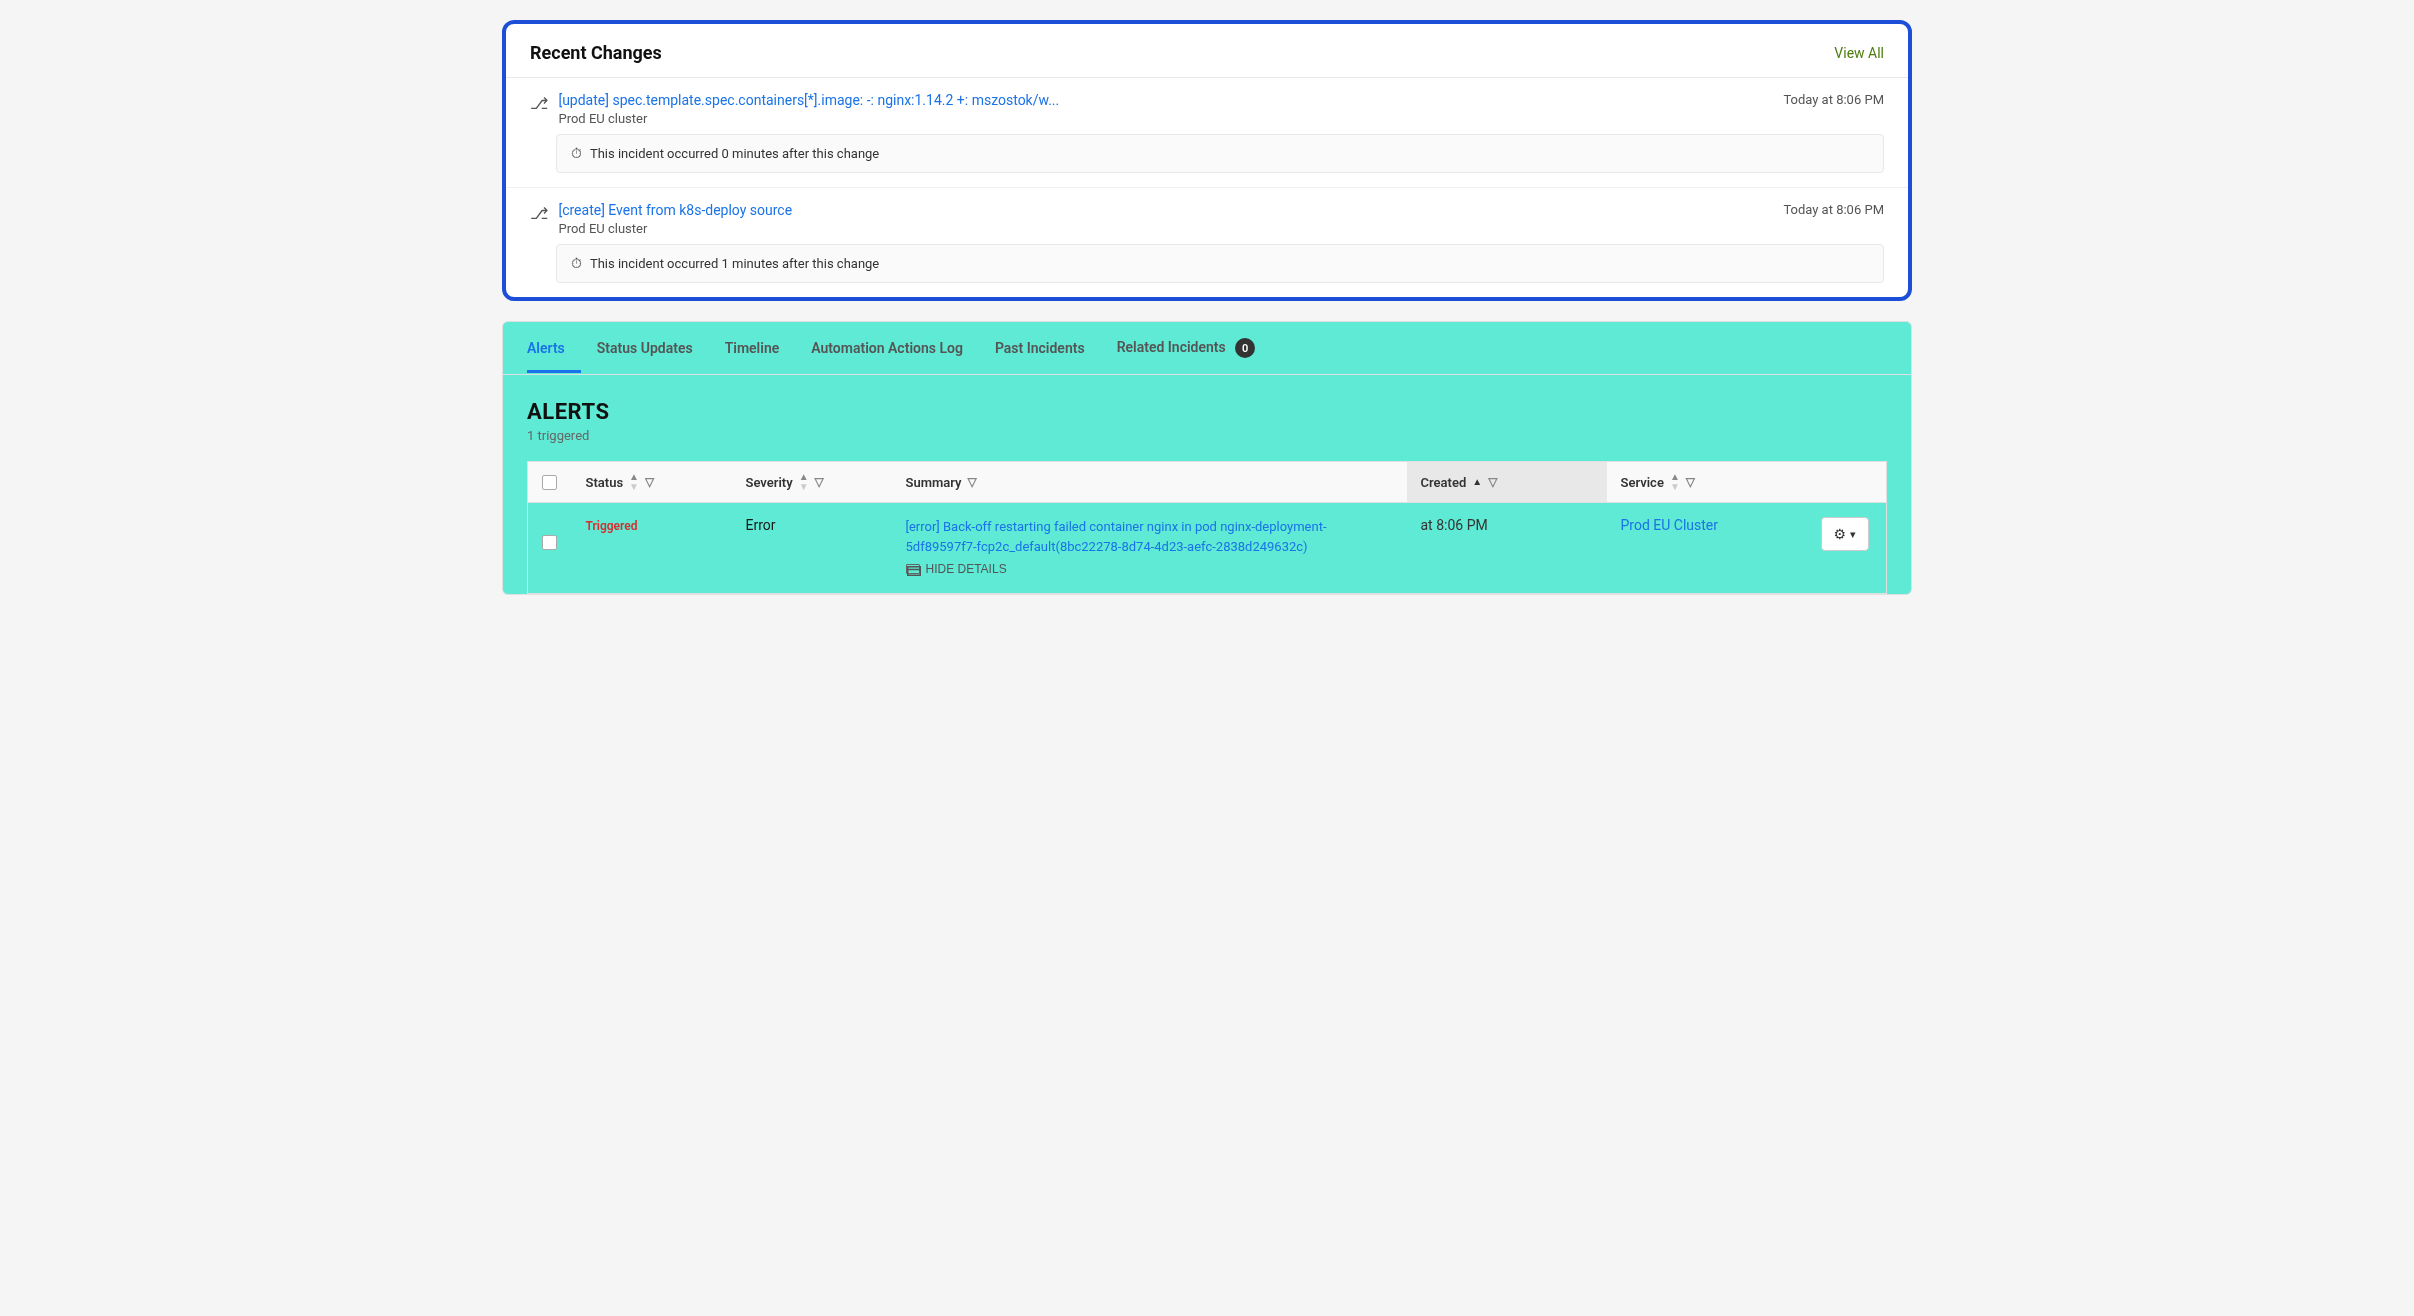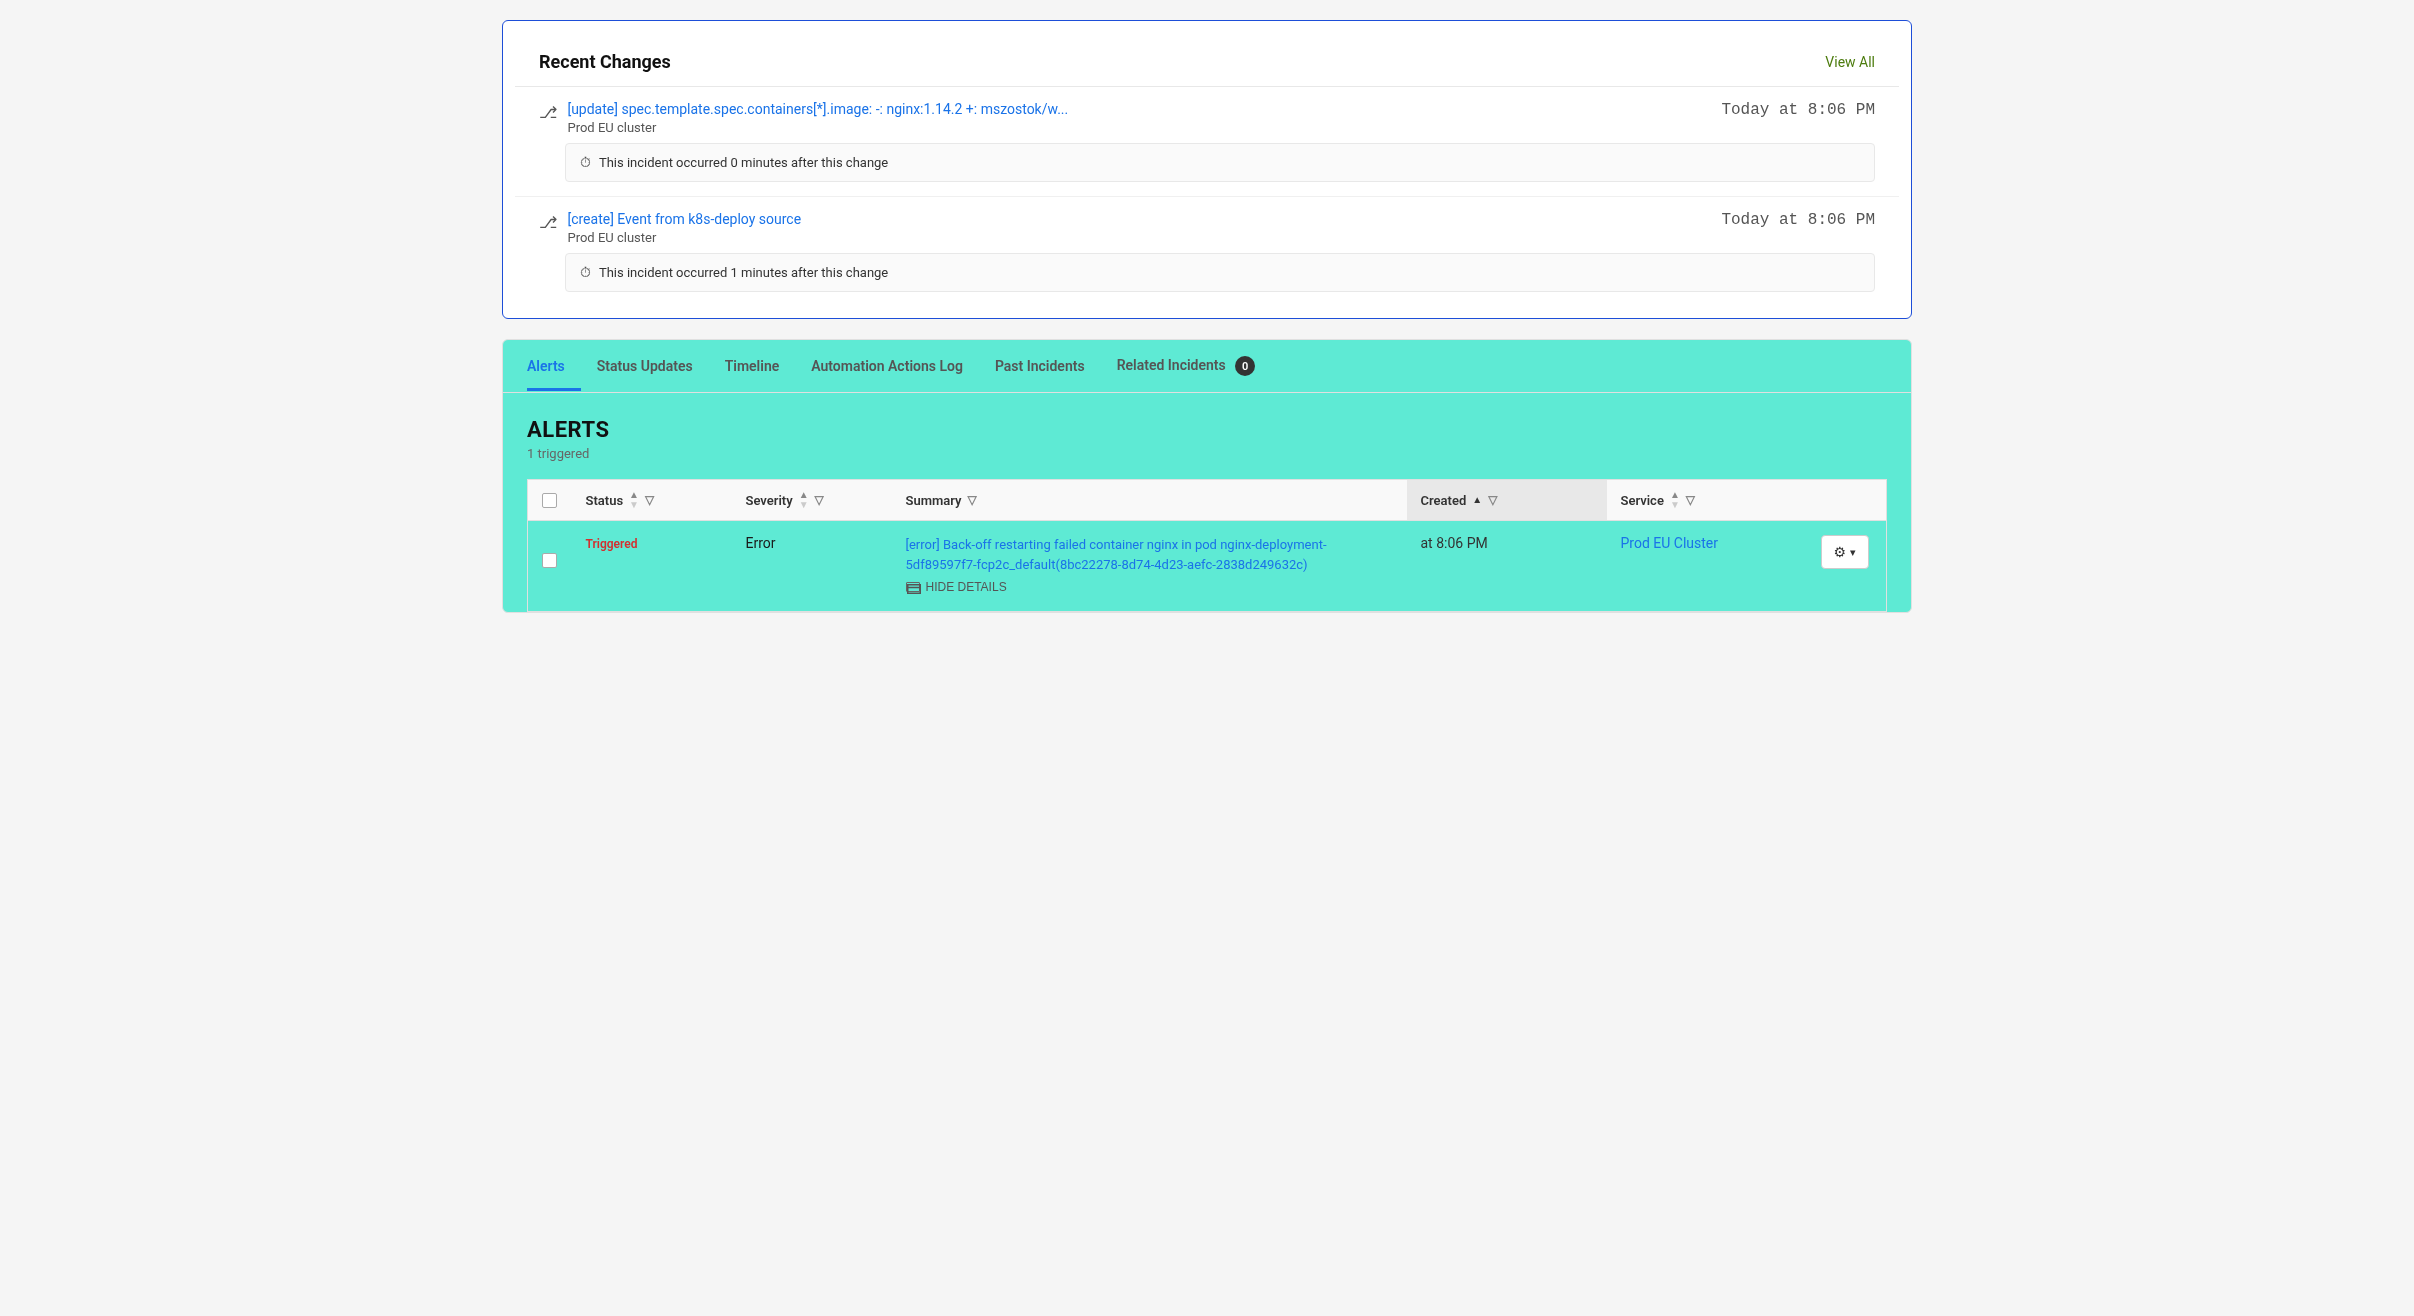--- a/index.html
+++ b/index.html
@@ -11,24 +11,24 @@
     }
     .page-wrapper {
       padding: 20px;
       max-width: 1450px;
       margin: 0 auto;
     }
 
     
     .card {
       background: #fff;
-      border: 1px solid #1d4ed8;
-      border-radius: 6px;
+      border: 4px solid #1d4ed8;
+      border-radius: 12px;
       margin-bottom: 20px;
-      padding: 12px;
+      padding: 0;
     }
     .card-header {
       display: flex;
       justify-content: space-between;
       align-items: center;
       padding: 18px 24px 14px 24px;
       border-bottom: 1px solid #e8e8e8;
     }
     .card-title {
       font-size: 18px;
@@ -74,24 +74,23 @@
       text-decoration: none;
       display: block;
       margin-bottom: 2px;
     }
     .change-cluster {
       color: #555;
       font-size: 13px;
     }
     .change-time {
       color: #555;
-      font-size: 16px;
+      font-size: 13px;
       white-space: nowrap;
       margin-left: 36px;
-      font-family: Liberation Mono, monospace;
     }
     .incident-notice {
       background: #fafafa;
       border: 1px solid #e8e8e8;
       border-radius: 4px;
       padding: 10px 14px;
       margin-top: 8px;
       margin-left: 26px;
       display: flex;
       align-items: center;

